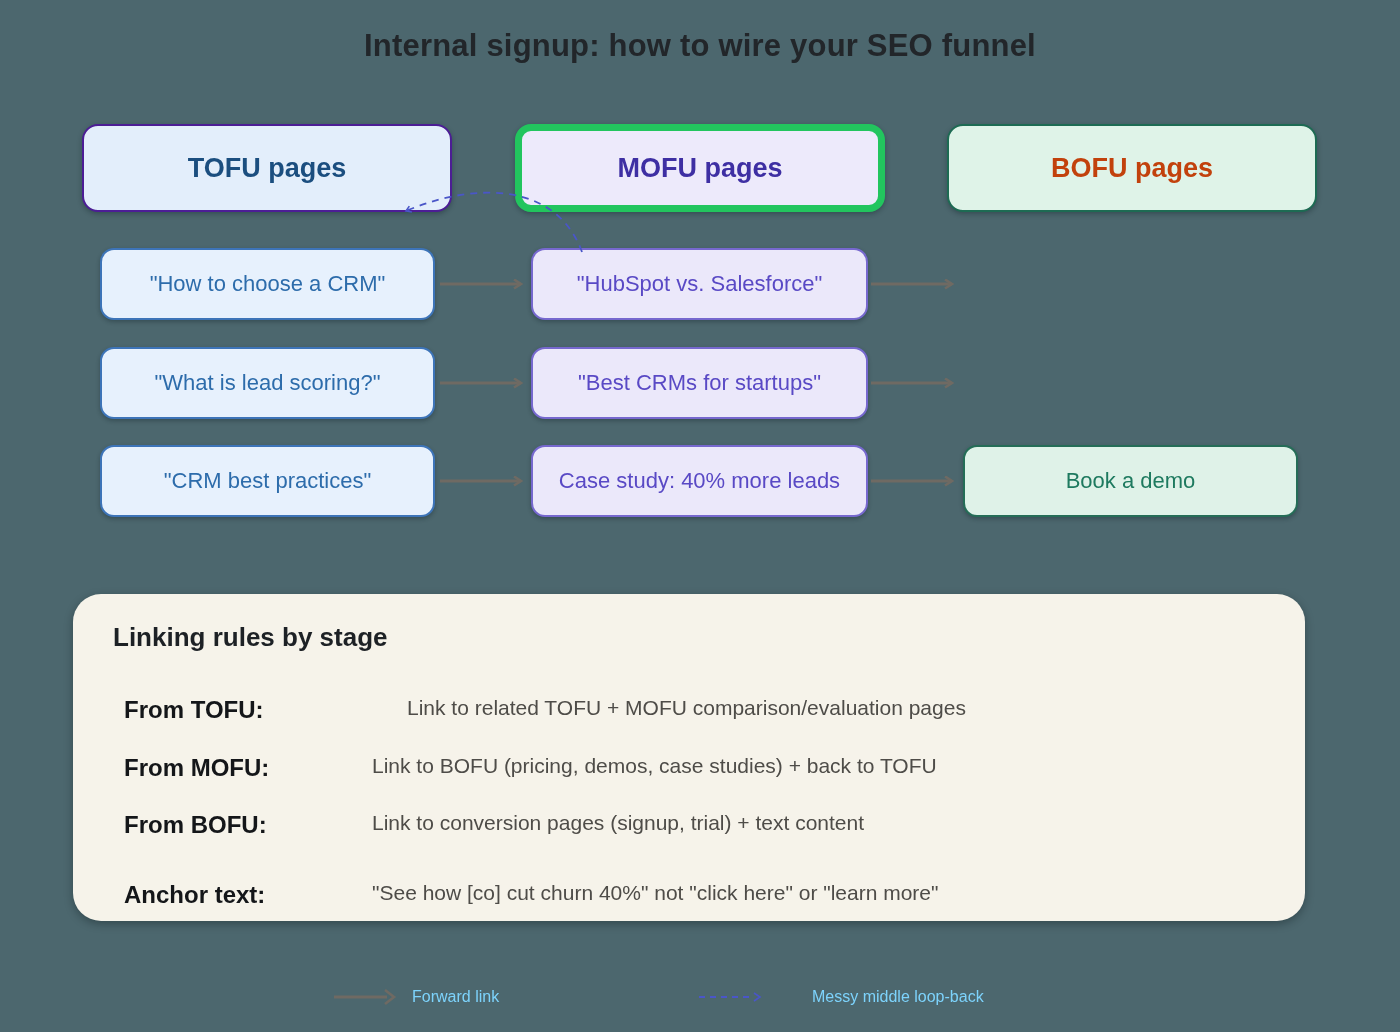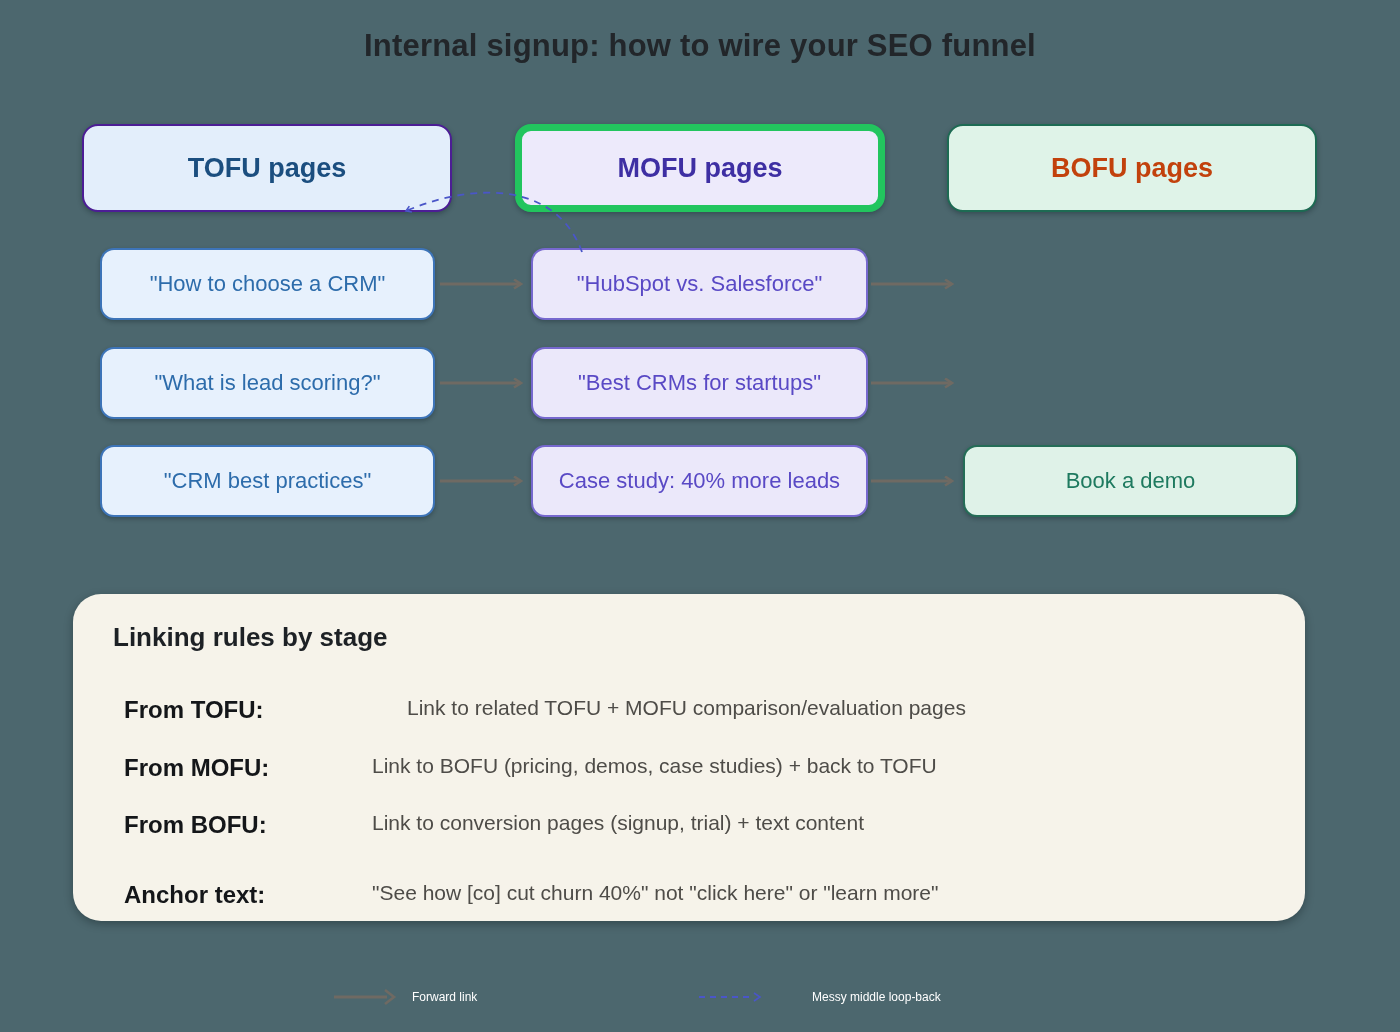--- a/index.html
+++ b/index.html
@@ -51,21 +51,21 @@
   .rl-1 { top:754px; } .rt-1 { top:754px; }
   .rl-2 { top:811px; } .rt-2 { top:811px; }
   .rl-3 { top:881px; } .rt-3 { top:881px; }
   .rule-label, .rule-text { position:absolute; }
   .legend-item {
     position:absolute; top:983px; height:28px;
     display:flex; align-items:center; gap:13px;
   }
   .legend-item.fwd { left:333px; }
   .legend-item.loop { left:698px;gap:46px; }
-  .legend-label { font-size:12px; color:#ffffff; white-space:nowrap; }
+  .legend-label { font-size:16px; color:#7dd3fc; white-space:nowrap; }
 </style>
 </head>
 <body>
 
 <div class="canvas">
 
   <div class="title">Internal signup: how to wire your SEO funnel</div>
 
   <div class="hdr tofu">
     <span>TOFU pages</span>

